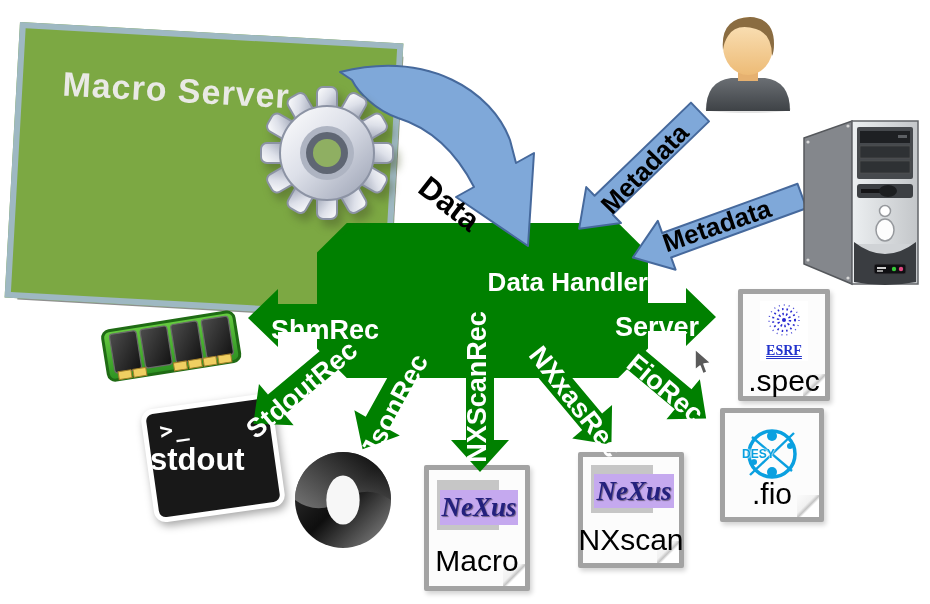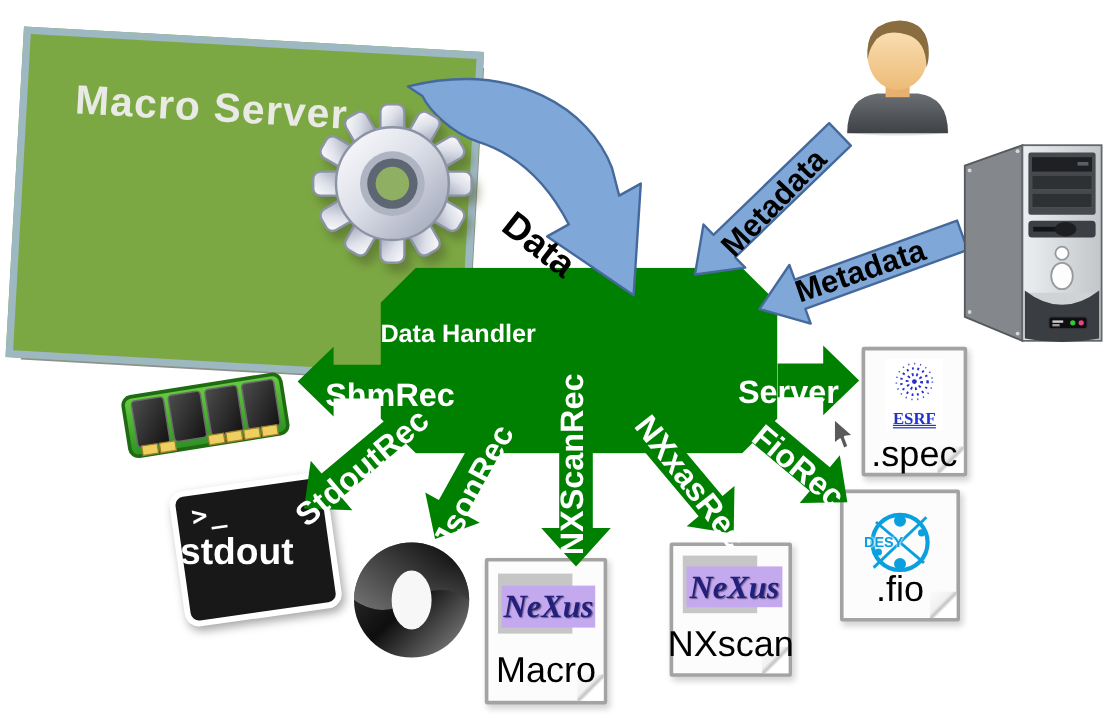--- a/index.html
+++ b/index.html
@@ -9,32 +9,32 @@
   
   .panel-shadow{left:32px;top:36px;width:372px;height:264px;background:#8f8f8f;
     transform:rotate(3.2deg);transform-origin:0 0;z-index:0;}
   .panel{left:20px;top:22px;width:372px;height:264px;background:#7CA843;
     border:6px solid #9EB8C2;transform:rotate(3.2deg);transform-origin:0 0;z-index:1;}
   .panel-title{left:40px;top:34px;font-weight:bold;font-size:34px;color:#E9E9E5;
     letter-spacing:1px;white-space:nowrap;}
   
   .dh-box{left:317px;top:223px;width:331px;height:155px;background:#008000;z-index:2;
     clip-path:polygon(9% 0,91% 0,100% 19%,100% 81%,91% 100%,9% 100%,0 81%,0 19%);}
-  .dh-title{left:0;top:44px;width:100%;text-align:left;color:#fff;
-    font-weight:bold;font-size:21px;}
+  .dh-title{left:0;top:44px;width:100%;text-align:right;color:#fff;
+    font-weight:bold;font-size:26px;}
   
   .ar{position:absolute;overflow:visible;}
   .g3{z-index:3;} .z5{z-index:5;} .z6{z-index:6;} .z9{z-index:9;}
   .albl{position:absolute;color:#fff;font-weight:bold;font-size:27px;white-space:nowrap;
     z-index:4;transform-origin:center;}
   .blbl{position:absolute;color:#000;font-weight:bold;white-space:nowrap;z-index:7;
     transform-origin:center;}
   
-  .doc{position:absolute;background:#fcfcfc;border:3px solid #a3a3a3;border-radius:2px;
-    box-shadow:2px 3px 5px rgba(0,0,0,.18);z-index:2;}
+  .doc{position:absolute;background:#fcfcfc;border:5px solid #a3a3a3;border-radius:2px;
+    box-shadow:2px 3px 5px rgba(0,0,0,.18);z-index:2;margin-left:20px;}
   .fold{position:absolute;right:0;bottom:0;width:22px;height:22px;
     background:linear-gradient(315deg,#ffffff 0%,#ffffff 40%,#c4c4c4 48%,#f1f1f1 58%,#fbfbfb 100%);}
   .doc-label{position:absolute;color:#000;font-size:30px;text-align:center;white-space:nowrap;z-index:4;}
   .nexus-back{position:absolute;background:#c6c6c6;}
   .nexus-front{position:absolute;background:#c5a9ef;display:flex;align-items:center;justify-content:center;
     font-family:"Liberation Serif",serif;font-style:italic;font-weight:bold;font-size:27px;color:#23207d;
     text-shadow:1px 1px 1px rgba(0,0,0,.45);}
   .esrf-box{position:absolute;background:#fff;text-align:center;}
   .esrf-text{font-family:"Liberation Serif",serif;font-weight:bold;font-size:14px;color:#2233cc;
     text-decoration-line:underline;text-decoration-style:double;}

